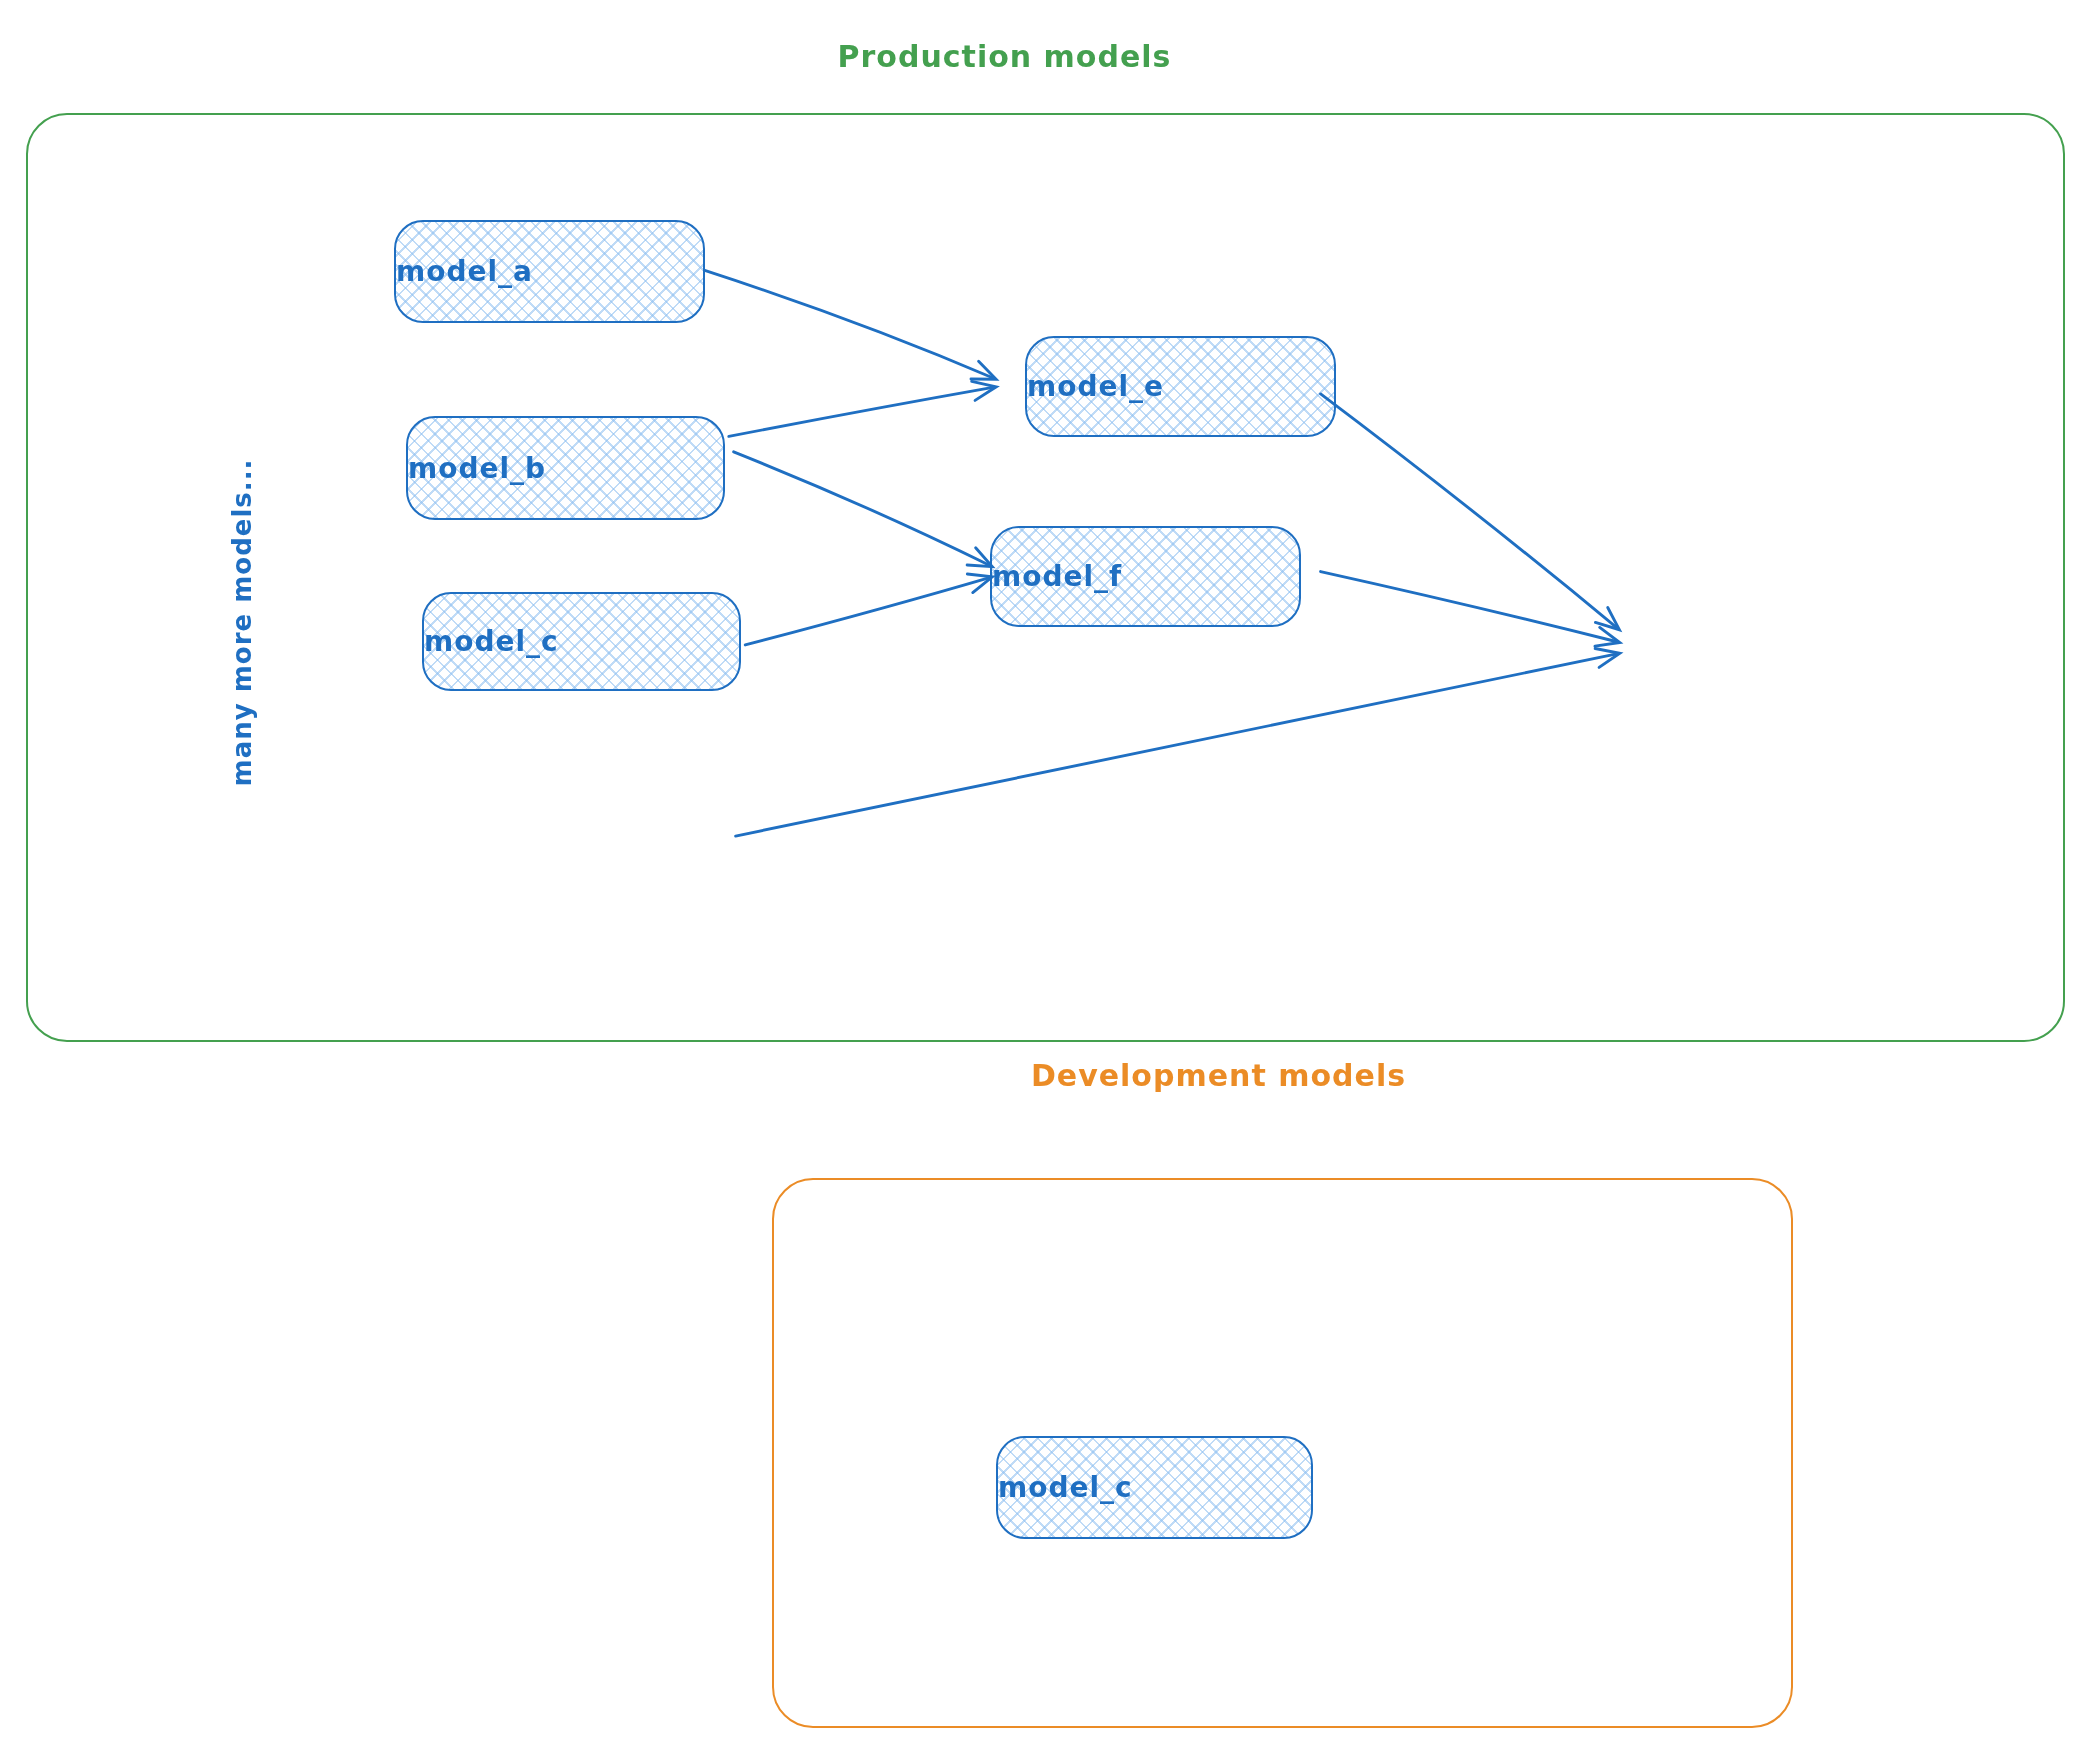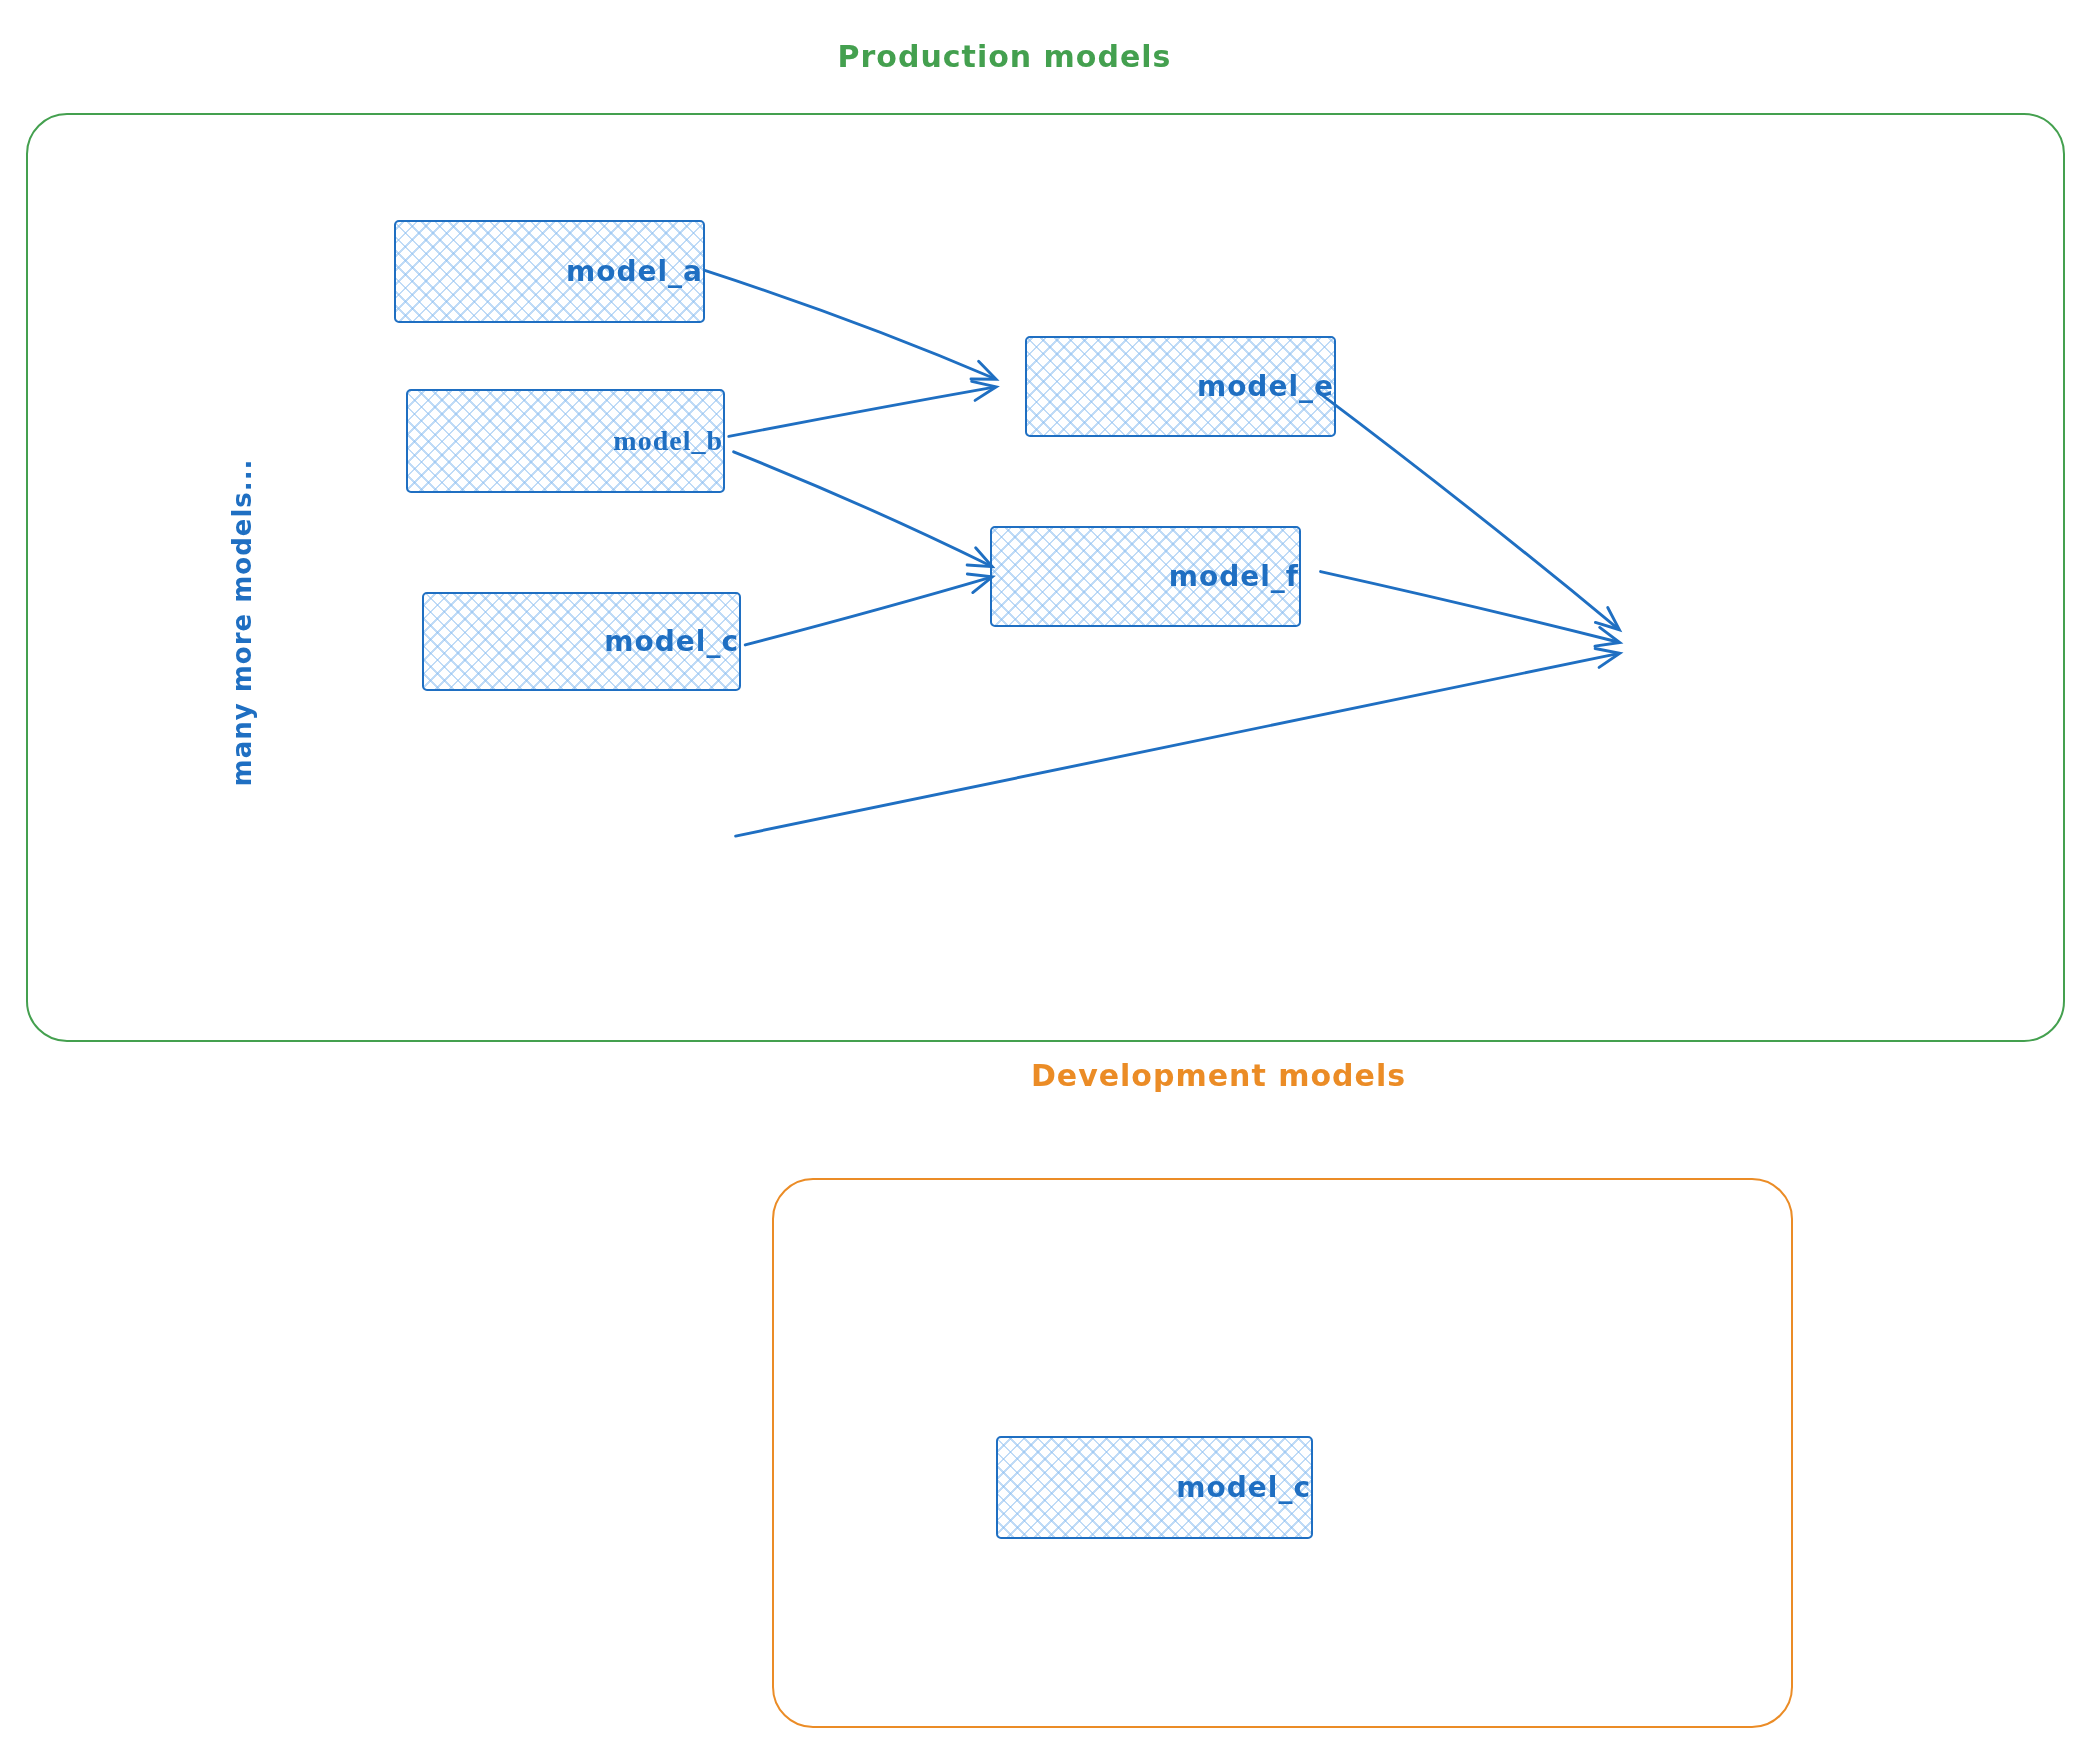--- a/index.html
+++ b/index.html
@@ -40,31 +40,31 @@
     position:absolute;
     left:82px;top:603px;width:328px;height:39px;
     transform:rotate(-90deg);
     color:var(--node-color,#1f6fc2);
     font-size:26px;font-weight:bold;letter-spacing:1px;
     text-align:center;white-space:nowrap;
   }
   .node{
     position:absolute;
     border:2.9px solid var(--node-color,#1f6fc2);
-    border-radius:5px;
-    display:flex;align-items:center;justify-content:flex-end;
+    border-radius:29px;
+    display:flex;align-items:center;justify-content:flex-start;
     color:var(--node-color,#1f6fc2);
     font-size:28px;font-weight:bold;letter-spacing:1px;
     background:
       repeating-linear-gradient(45deg,  rgba(140,190,240,.55) 0 1.9px, transparent 1.9px 9.7px),
       repeating-linear-gradient(-45deg, rgba(140,190,240,.55) 0 1.9px, transparent 1.9px 9.7px),
       #ffffff;
   }
   #node-a{left:394px;top:220px;width:307px;height:99px;}
-  #node-b{left:406px;top:389px;width:315px;height:100px;font-family:Liberation Serif, serif;}
+  #node-b{left:406px;top:416px;width:315px;height:100px;}
   #node-c{left:422px;top:592px;width:315px;height:95px;}
   #node-d{left:413px;top:795px;width:317px;height:95px;}
   #node-e{left:1009px;top:336px;width:307px;height:97px;margin-left:16px;}
   #node-f{left:990px;top:526px;width:307px;height:97px;}
   #node-g{left:1635px;top:610px;width:317px;height:97px;}
   #node-dev-c{left:996px;top:1436px;width:313px;height:99px;}
   #edges{
     position:absolute;left:0;top:0;width:2089px;height:1759px;
     pointer-events:none;
   }

